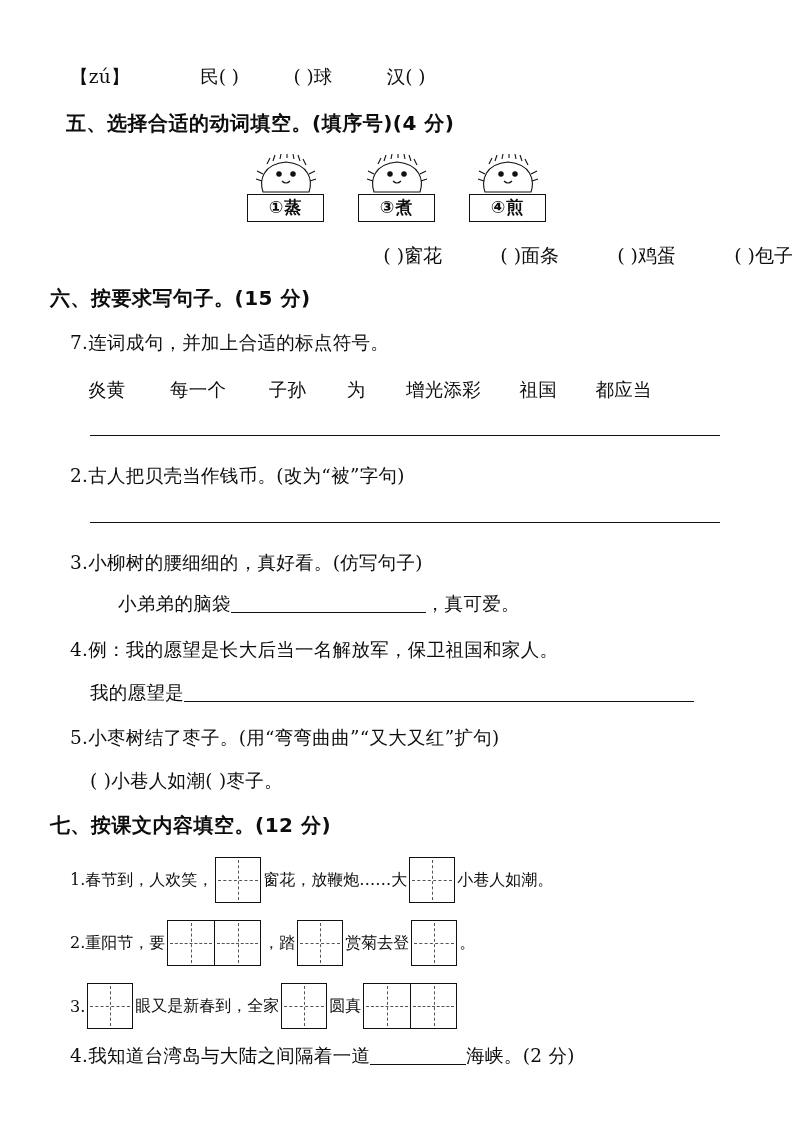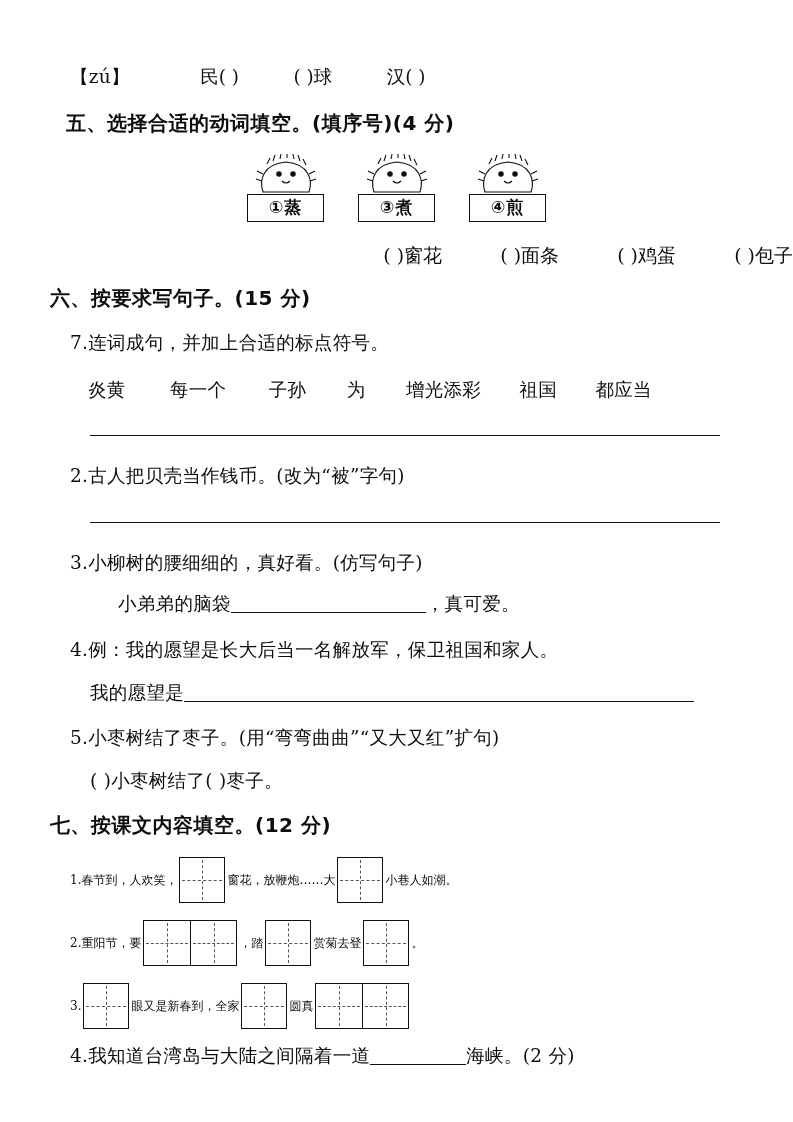--- a/index.html
+++ b/index.html
@@ -159,21 +159,21 @@
     left: 50%; top: 2px; bottom: 2px;
     border-left: 1px dashed #555;
   }
   .tz2 .cell::after {
     top: 50%; left: 2px; right: 2px;
     border-top: 1px dashed #555;
   }
   .fill-line {
     display: flex;
     align-items: center;
-    font-size: 12px;
+    font-size: 16px;
   }
 </style>
 </head>
 <body>
 
 <div class="page">
 
   <div class="row0">
     <div class="line-zu q-text">
       <span>【zú】</span>
@@ -273,21 +273,21 @@
   <div class="ln q-text indent2" style="left:0; top:591px;margin-left:28px;">
     <span>小弟弟的脑袋</span><span class="blank-rule" style="width:195px;"></span><span>，真可爱。</span>
   </div>
 
   <div class="ln q-text indent1" style="left:0; top:637px;">4.例：我的愿望是长大后当一名解放军，保卫祖国和家人。</div>
   <div class="ln q-text indent2" style="left:0; top:680px;">
     <span>我的愿望是</span><span class="blank-rule" style="width:510px;"></span>
   </div>
 
   <div class="ln q-text indent1" style="left:0; top:725px;">5.小枣树结了枣子。(用“弯弯曲曲”“又大又红”扩句)</div>
-  <div class="ln q-text indent2" style="left:0; top:768px;">(                    )小枣树结了(                    )枣子。</div>
+  <div class="ln q-text indent2" style="left:0; top:768px;">(                    )小巷人如潮(                    )枣子。</div>
 
   <div class="ln section-head" style="left:0; top:812px;">七、按课文内容填空。(12 分)</div>
 
   <div class="ln fill-line indent1" style="left:0; top:857px;">
     <span>1.春节到，人欢笑，</span>
     <span class="tz"></span>
     <span>窗花，放鞭炮……大</span>
     <span class="tz"></span>
     <span>小巷人如潮。</span>
   </div>

